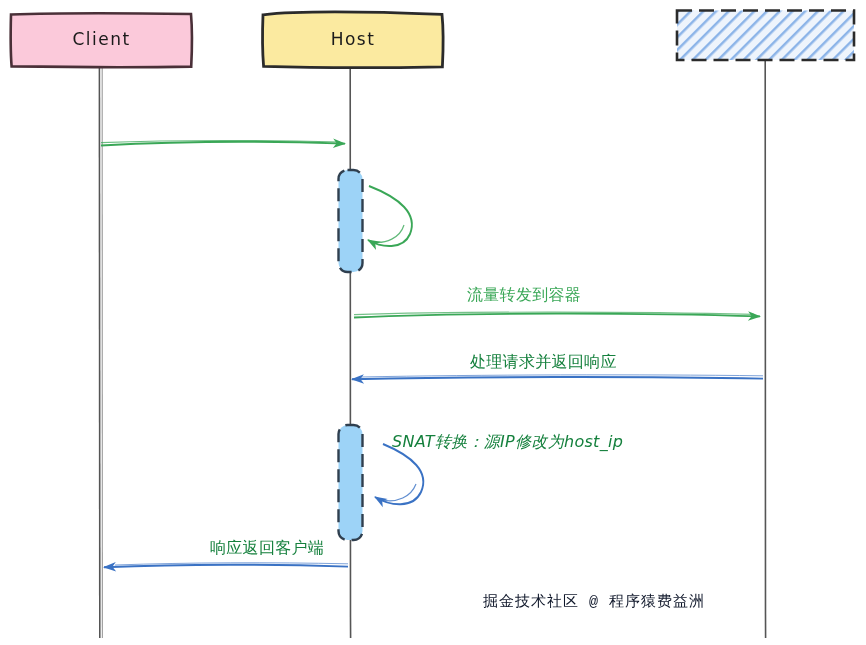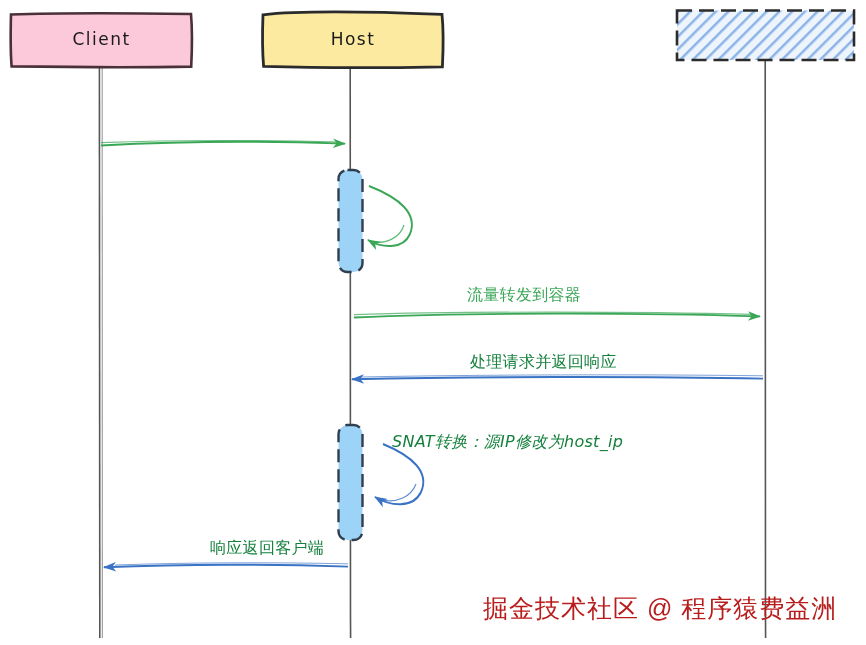--- a/index.html
+++ b/index.html
@@ -37,23 +37,23 @@
     position: absolute;
     font-family: "DejaVu Sans", sans-serif;
     font-size: 16px;
     white-space: nowrap;
     letter-spacing: 0.3px;
   }
   .msg-green { color: #3aa757; }
   .msg-blue  { color: #15803d; }
   .watermark {
     position: absolute;
-    font-family: Liberation Sans, sans-serif;
-    font-size: 25px;
-    color: #b91c1c;
+    font-family: Liberation Mono, monospace;
+    font-size: 15px;
+    color: #0f172a;
     white-space: nowrap;
     letter-spacing: 1px;
   }
 </style>
 </head>
 <body>
 
 <div id="canvas">
 
   <svg class="layer" viewBox="0 0 866 645" xmlns="http://www.w3.org/2000/svg">

